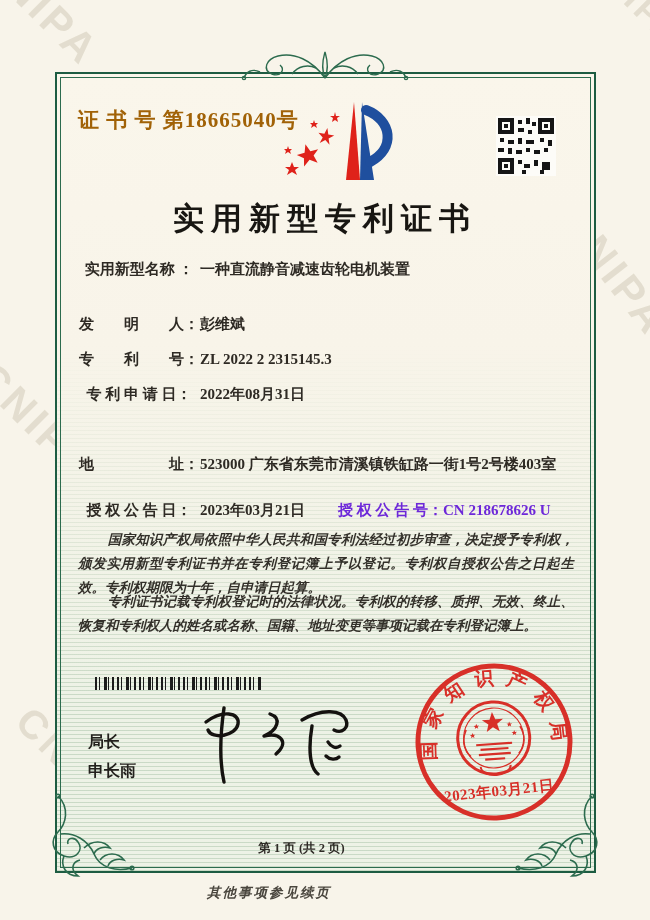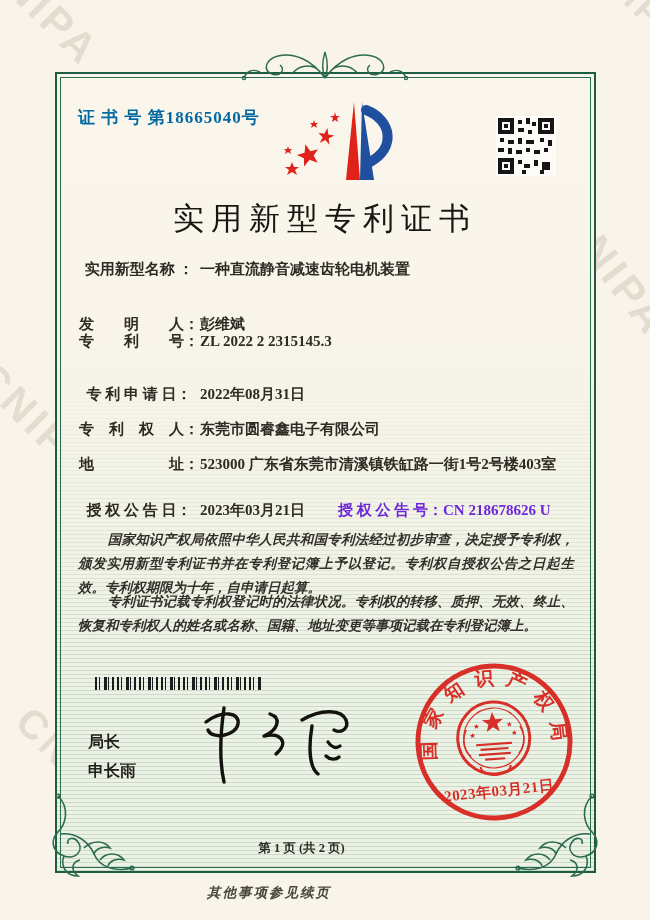--- a/index.html
+++ b/index.html
@@ -14,28 +14,28 @@
   
   .frame { position:absolute; left:55px; top:72px; width:541px; height:801px;
            border:2.5px solid #1d5c42; z-index:2;
            background:
              linear-gradient(180deg, #faf6eb 0%, #f8f4e9 34%, rgba(248,244,233,0.55) 55%, rgba(248,244,233,0) 78%),
              repeating-linear-gradient(0deg, rgba(110,155,115,0.28) 0 1px, rgba(233,240,228,0) 1px 4px),
              #edf2e6; }
   .frame::before { content:""; position:absolute; inset:3px; border:1px solid #2c6b4e; }
   svg.orn { position:absolute; z-index:3; }
 
-  .cert-no { position:absolute; left:78px; top:106px; font-size:17px; color:#0369a1;
+  .cert-no { position:absolute; left:78px; top:106px; font-size:21px; color:#a16207;
              font-weight:600; letter-spacing:1px; z-index:4; }
 
   .logo { position:absolute; left:268px; top:96px; z-index:4; }
   .qr { position:absolute; left:496px; top:116px; z-index:4; }
 
   .title { position:absolute; left:0; top:198px; width:650px; text-align:center;
-           font-size:31px; font-weight:400; color:#181612; letter-spacing:7px; z-index:4; }
+           font-size:31px; font-weight:700; color:#181612; letter-spacing:7px; z-index:4; }
 
   .field { position:absolute; left:78px; font-size:15px; color:#2e2a24; font-weight:600;
            white-space:nowrap; z-index:4;text-align:center; }
   .field .lbl { display:inline-block; min-width:122px; }
   .grant-no { position:absolute; left:338px; font-size:15px; color:#6d28d9; font-weight:600; z-index:4; }
 
   .para { position:absolute; left:78px; width:496px; font-size:13.5px; line-height:1.78;
           color:#33302a; font-style:italic; font-weight:600; text-indent:2.2em;
           text-align:justify; z-index:4; }
 
@@ -170,28 +170,25 @@
   </svg>
 
   <div class="title">实用新型专利证书</div>
 
   <div class="field" style="top:260px;">
     <span class="lbl">实用新型名称 ：</span><span>一种直流静音减速齿轮电机装置</span>
   </div>
   <div class="field" style="top:315px;">
     <span class="lbl">发　　明　　人：</span><span>彭维斌</span>
   </div>
-  <div class="field" style="top:332px;">
+  <div class="field" style="top:350px;">
     <span class="lbl">专　　利　　号：</span><span>ZL 2022 2 2315145.3</span>
   </div>
   <div class="field" style="top:385px;">
     <span class="lbl">专 利 申 请 日：</span><span>2022年08月31日</span>
-  </div>
-  <div class="field" style="top:420px;">
-    <span class="lbl">专　利　权　人：</span><span>东莞市圆睿鑫电子有限公司</span>
   </div>
   <div class="field" style="top:455px;">
     <span class="lbl">地　　　　　址：</span><span>523000 广东省东莞市清溪镇铁缸路一街1号2号楼403室</span>
   </div>
   <div class="field" style="top:501px;">
     <span class="lbl">授 权 公 告 日：</span><span>2023年03月21日</span>
   </div>
   <div class="grant-no" style="top:501px;">
     <span>授 权 公 告 号：</span><span>CN 218678626 U</span>
   </div>

